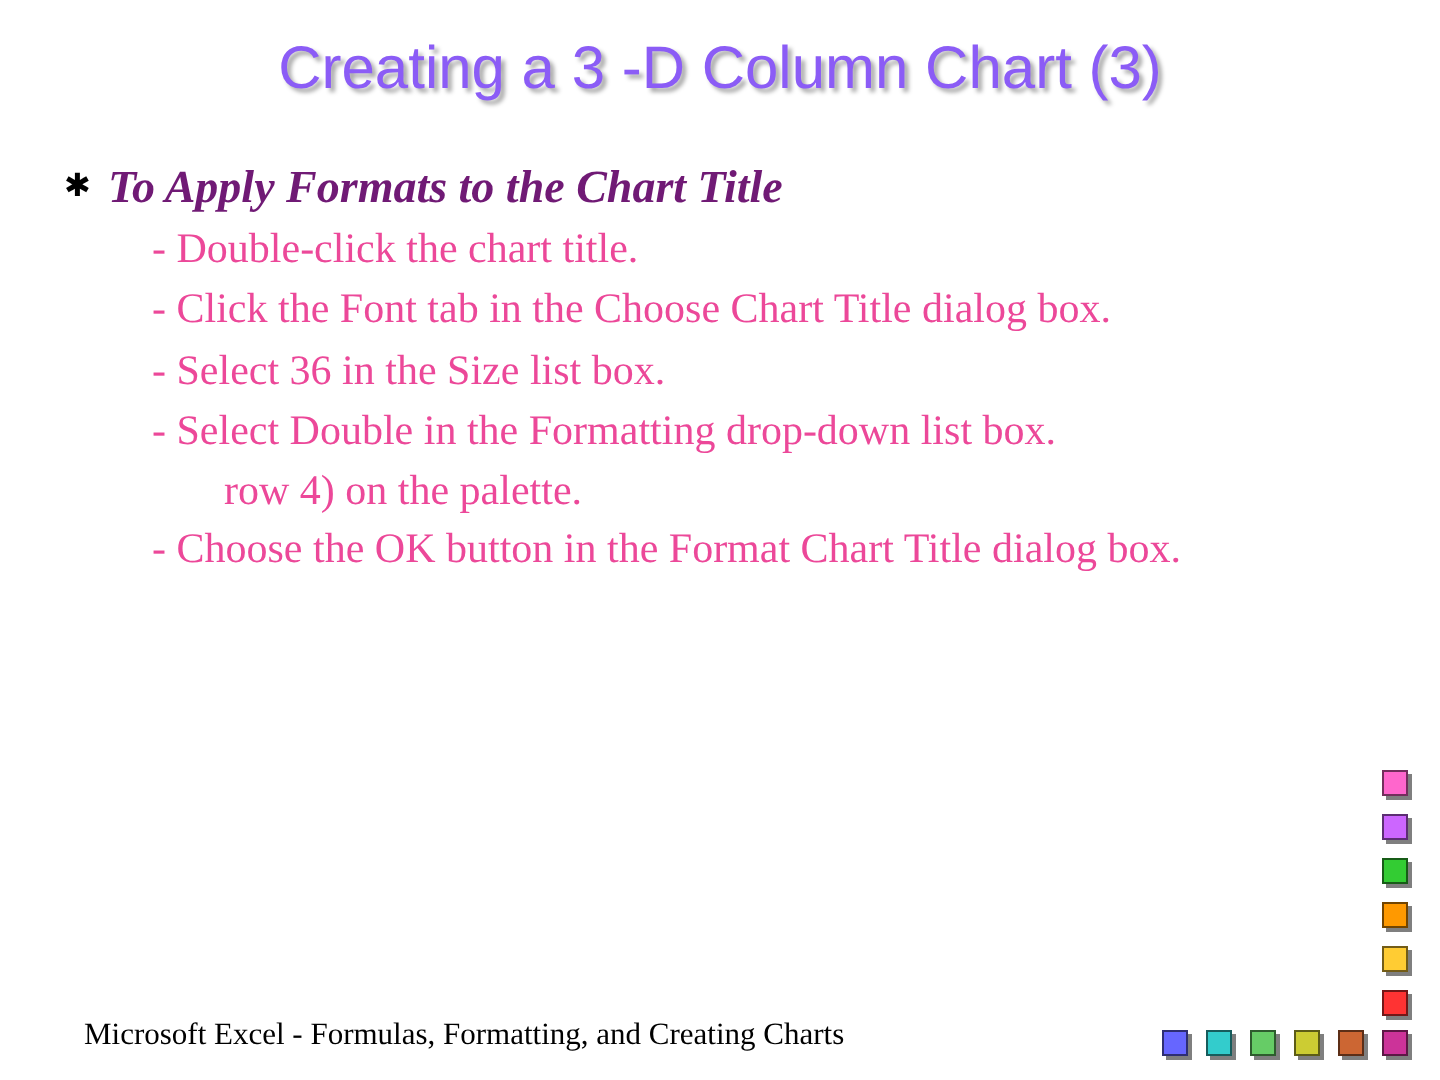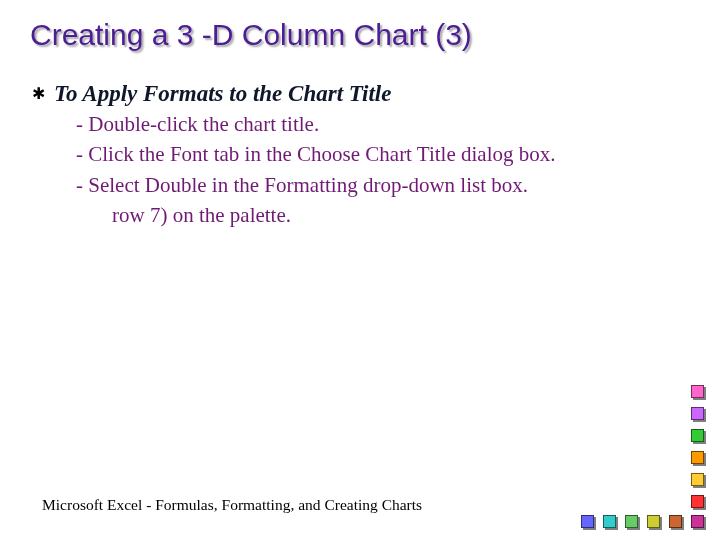--- a/index.html
+++ b/index.html
@@ -14,57 +14,58 @@
   .slide {
     width: 100%;
     height: 100%;
     position: relative;
     padding: 18px 30px 0 30px;
   }
   .title {
     font-family: Arial, Helvetica, sans-serif;
     font-size: 30px;
     font-weight: 400;
-    color: #4c1d95;
+    color: #8b5cf6;
+    text-align: center;
     text-shadow: 2px 2px 2px rgba(0,0,0,0.35);
     margin-bottom: 28px;
   }
   .bullet-row {
     display: flex;
     align-items: flex-start;
     gap: 8px;
     margin-left: 2px;
   }
   .star {
     font-size: 16px;
     line-height: 28px;
     color: #000;
     width: 14px;
     flex: none;
   }
   .heading {
     font-size: 23px;
     font-weight: bold;
     font-style: italic;
-    color: #0f172a;
+    color: #701a75;
     line-height: 28px;
   }
   .steps {
     margin-left: 46px;
     margin-top: 2px;
     font-size: 21px;
     line-height: 1.35;
-    color: #701a75;
+    color: #ec4899;
   }
   .step { text-indent: -12px; padding-left: 12px; margin-bottom: 2px; }
   .step-wrap { padding-left: 36px; text-indent: 0; }
   .footer {
     position: absolute;
     left: 42px;
-    bottom: 26px;
+    bottom: 13px;
     font-size: 15.5px;
     color: #000;
   }
   .deco-right {
     position: absolute;
     right: 16px;
     bottom: 32px;
     display: flex;
     flex-direction: column;
     gap: 9px;
@@ -91,22 +92,24 @@
   <h1 class="title">Creating a 3 -D Column Chart (3)</h1>
 
   <div class="bullet-row">
     <div class="star">✱</div>
     <div class="heading">To Apply  Formats to the Chart Title</div>
   </div>
 
   <div class="steps">
     <div class="step">- Double-click the chart title.</div>
     <div class="step">- Click the Font tab in the Choose Chart Title dialog box.</div>
+    <div class="step">- Select 36 in the Size list box.</div>
     <div class="step">- Select Double in the Formatting drop-down list box.</div>
-    <div class="step-wrap">row 7) on the palette.</div>
+    <div class="step-wrap">row 4) on the palette.</div>
+    <div class="step">- Choose the OK button in the Format Chart Title dialog box.</div>
   </div>
 
   <div class="footer">Microsoft  Excel - Formulas, Formatting, and Creating Charts</div>
 
   <div class="deco-right">
     <div class="sq" style="background:#ff66cc"></div>
     <div class="sq" style="background:#cc66ff"></div>
     <div class="sq" style="background:#33cc33"></div>
     <div class="sq" style="background:#ff9900"></div>
     <div class="sq" style="background:#ffcc33"></div>

